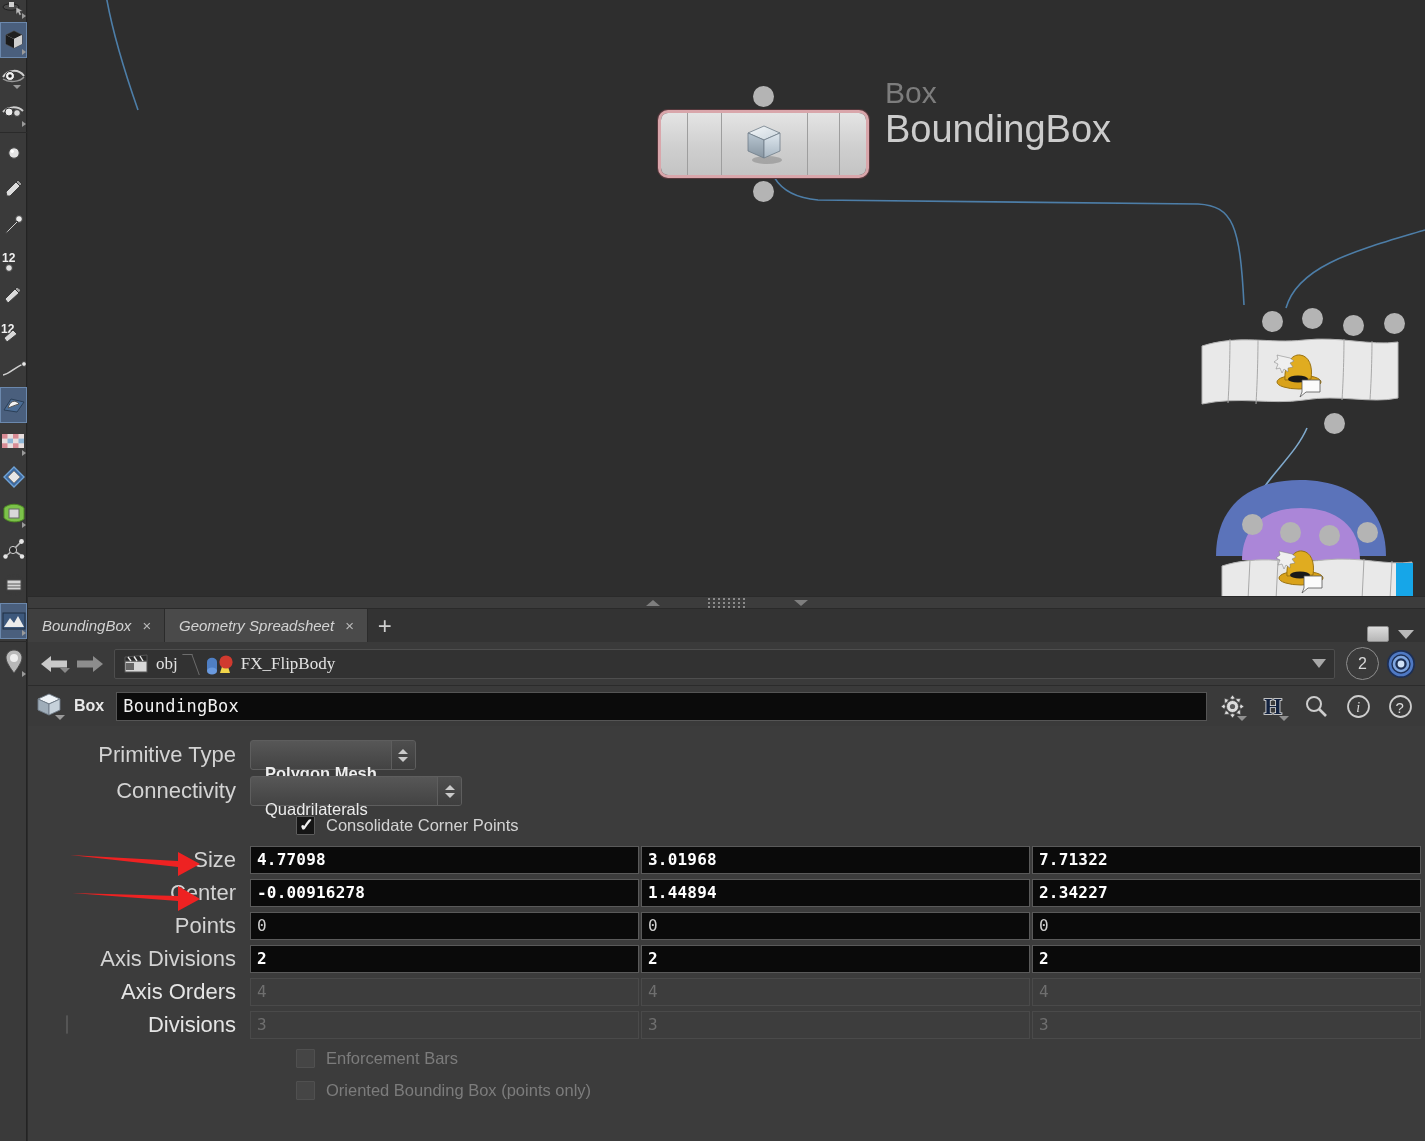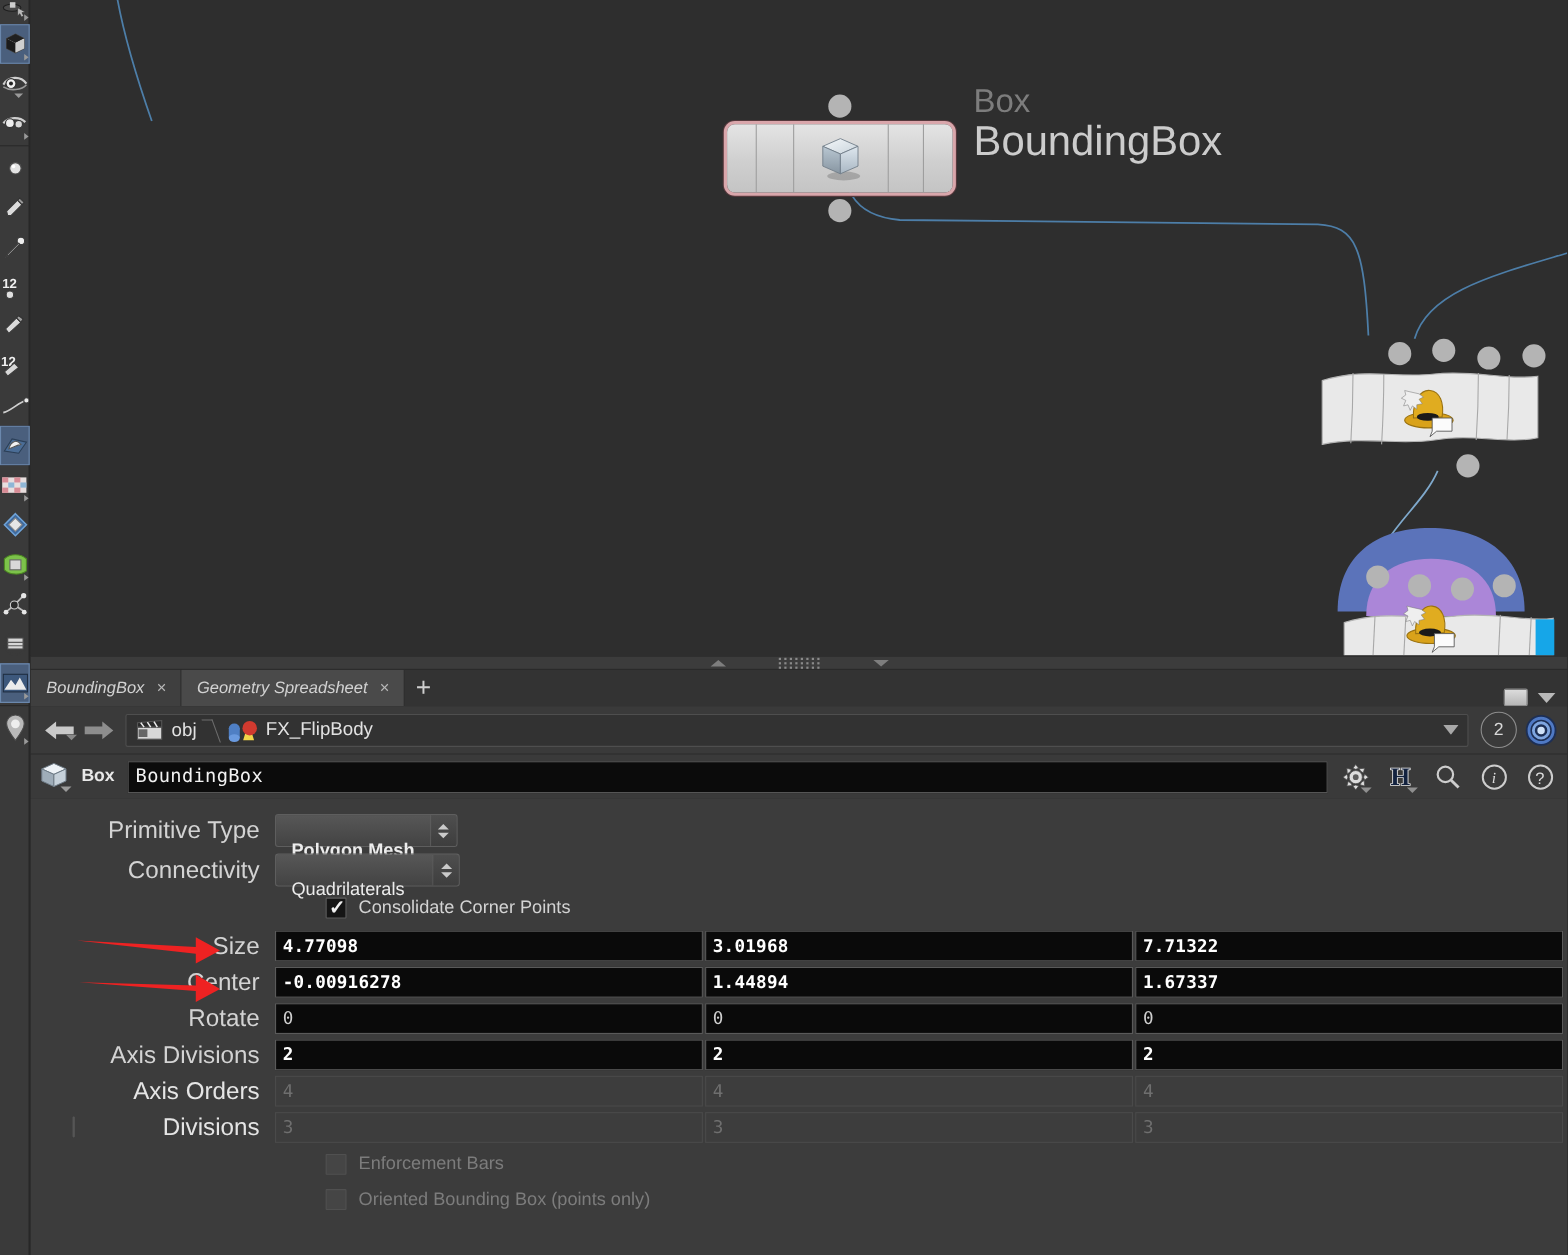--- a/index.html
+++ b/index.html
@@ -118,21 +118,21 @@
     border-bottom:1px solid #2b2b2b;
   }
   .navarrow { width:36px; display:flex; align-items:center; justify-content:center; position:relative; }
   .navarrow .sub { position:absolute; right:2px; bottom:2px; width:0;height:0;
     border-left:5px solid transparent;border-right:5px solid transparent;border-top:5px solid #888; }
   #pathfield {
     flex:1; height:30px; margin-left:6px; background:#323232;
     border:1px solid #4e4e4e; border-radius:2px;
     display:flex; align-items:center; padding:0 4px; position:relative;
   }
-  .crumb { display:flex; gap:7px; padding:0 4px; }
+  .crumb { display:flex; align-items:center; gap:7px; padding:0 4px;font-family:Liberation Serif, serif; }
   .crumb-text { font-size:17px; color:#e2e2e2; }
   .crumb-sep { width:14px; height:26px; position:relative; margin:0 2px; }
   .crumb-sep::after {
     content:''; position:absolute; left:2px; top:3px; width:9px; height:20px;
     border-right:1px solid #6d6d6d; border-top:1px solid #6d6d6d;
     transform:skewX(20deg);
   }
   #path-dd { width:22px; display:flex; align-items:center; justify-content:center; }
   .circ-num {
     width:33px;height:33px;border-radius:50%;border:1px solid #8d8d8d;
@@ -689,21 +689,21 @@
         <span class="mtxt">Polygon Mesh</span>
         <span class="mspin">
           <i class="spin-up"></i>
             <i class="spin-dn"></i>
         </span>
       </span>
     </div>
 
     <div class="prow tall">
       <span class="plabel">Connectivity</span>
-      <span class="menu" style="width:168px">
+      <span class="menu" style="width:212px">
         <span class="mtxt">Quadrilaterals</span>
         <span class="mspin" style="margin-left:auto">
           <i class="spin-up"></i>
             <i class="spin-dn"></i>
         </span>
       </span>
     </div>
 
     <div class="cbrow" style="margin-top:2px">
       <span class="cb">
@@ -719,26 +719,26 @@
         <span class="field b">3.01968</span>
         <span class="field b">7.71322</span>
       </span>
     </div>
 
     <div class="prow">
       <span class="plabel">Center</span>
       <span class="triple">
         <span class="field b">-0.00916278</span>
         <span class="field b">1.44894</span>
-        <span class="field b">1.67337</span>
+        <span class="field b">2.34227</span>
       </span>
     </div>
 
     <div class="prow">
-      <span class="plabel">Rotate</span>
+      <span class="plabel">Points</span>
       <span class="triple">
         <span class="field zero">0</span>
         <span class="field zero">0</span>
         <span class="field zero">0</span>
       </span>
     </div>
 
 
     <div class="prow">
       <span class="plabel">Axis Divisions</span>

